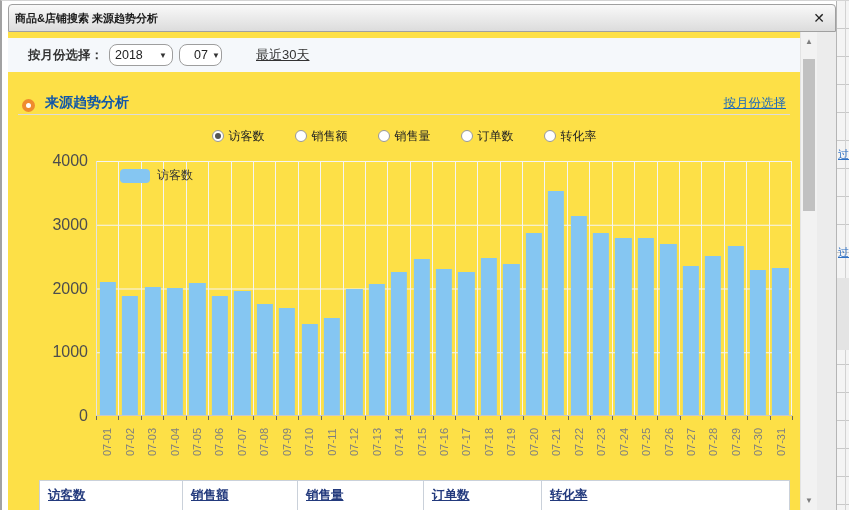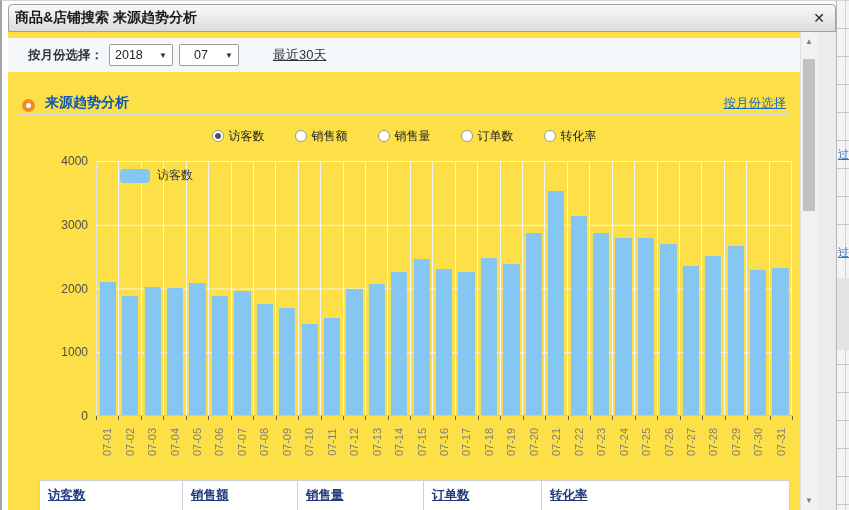--- a/index.html
+++ b/index.html
@@ -26,45 +26,45 @@
   .frag.f1 { top: 146px; } .frag.f2 { top: 244px; }
 
   
   .modal { position: absolute; left: 6px; top: 3px; width: 828px; height: 507px; }
   .titlebar {
     height: 28px; display: flex; align-items: center;
     background: linear-gradient(#f9f9f9, #dcdcdc);
     border: 1px solid #a0a0a0; border-radius: 4px 4px 0 0;
     padding: 0 10px 0 6px;
   }
-  .titlebar .title { font-size: 14px; font-weight: bold; color: #1a1a1a; }
+  .titlebar .title { font-size: 11px; font-weight: bold; color: #1a1a1a; }
   .titlebar .close { margin-left: auto; font-size: 14px; font-weight: bold; color: #222; cursor: pointer; line-height: 1; }
 
   .edge-band { position: absolute; right: 0; top: 28px; bottom: 0; width: 19px; background: #ececec; }
 
   
   .vscroll { position: absolute; right: 19px; top: 28px; bottom: 0; width: 17px; background: #f2f2f2; border-left: 1px solid #e3e3e3; }
   .vscroll .btn { position: absolute; left: 0; right: 0; height: 16px; color: #7e7e7e; font-size: 8px; text-align: center; line-height: 16px; }
   .vscroll .up { top: 2px; } .vscroll .down { bottom: 2px; }
   .vscroll .thumb { position: absolute; left: 2px; right: 2px; top: 27px; height: 152px; background: #c1c1c1; }
 
   
   .modal-body { position: absolute; left: 0; right: 36px; top: 28px; bottom: 0; background: #fde047; overflow: hidden; }
 
   .filterbar {
     margin-top: 6px; height: 34px; background: #f5f8fb;
     display: flex; align-items: center; padding-left: 20px; font-size: 12.5px;
   }
   .filterbar .flabel { font-weight: bold; color: #333; }
   .selectbox {
     display: inline-flex; align-items: center; justify-content: space-between;
-    height: 22px; background: #fff; border: 1px solid #9e9e9e; border-radius: 2px;
+    height: 22px; background: #fff; border: 1px solid #9e9e9e; border-radius: 8px;
     padding: 0 5px; margin-left: 6px; font-size: 12.5px; color: #222; cursor: pointer;
   }
-  .selectbox.year { width: 64px; } .selectbox.month { width: 60px; padding-left: 14px; }
+  .selectbox.year { width: 64px; } .selectbox.month { width: 43px; padding-left: 14px; }
   .selectbox .caret { font-size: 8px; color: #333; margin-left: 4px; }
   .quick-link { margin-left: 34px; color: #333; text-decoration: underline; font-size: 13px; cursor: pointer; }
 
   .section-row { height: 30px; margin-top: 10px; display: flex; align-items: flex-end; padding: 0 14px; }
   .ring-icon { width: 13px; height: 13px; border-radius: 50%; border: 4px solid #ef8b2e; background: #fff; }
   .section-title { margin-left: 10px; font-size: 14px; font-weight: bold; color: #1157a8; }
   .download-link { margin-left: auto; font-size: 12.5px; color: #1a68bd; text-decoration: underline; cursor: pointer; }
   .divider { border-bottom: 1px solid #dcdcdc; margin: 2px 10px 0; }
 
   .radio-row { margin-top: 10px; height: 22px; display: flex; justify-content: center; align-items: center; gap: 30px; }
@@ -79,21 +79,21 @@
     border-bottom: 1px solid #c8c8c8; border-left: 1px solid #e3e3e3;
     background-image: linear-gradient(to bottom, #f5f5f5 1px, transparent 1px);
     background-size: 100% 63.75px;
   }
   .slot { flex: 1; position: relative; border-right: 1px solid #f4f4f4; }
   .bar { position: absolute; bottom: 0; left: 50%; transform: translateX(-50%); width: 76%; background: #85c6f2; }
   .legend { position: absolute; top: 6px; left: 112px; display: flex; align-items: center; z-index: 2; }
   .legend .swatch { width: 30px; height: 14px; border-radius: 4px; background: #85c6f2; }
   .legend .ltext { margin-left: 7px; font-size: 12px; color: #333; }
   .ylabels { position: absolute; left: 0; top: 0; width: 80px; height: 255px; }
-  .ylabels span { position: absolute; right: 0; transform: translateY(50%); font-size: 12px; color: #4d4d4d; }
+  .ylabels span { position: absolute; right: 0; transform: translateY(50%); font-size: 16px; color: #4d4d4d; }
   .xlabels { display: flex; height: 52px; }
   .xlabel { flex: 1; position: relative; }
   .xlabel::after { content: ""; position: absolute; right: -1px; top: 0; width: 1px; height: 4px; background: #666; }
   .xlabel:first-child::before { content: ""; position: absolute; left: 0; top: 0; width: 1px; height: 4px; background: #666; }
   .xlabel span {
     position: absolute; left: 50%; top: 26px; white-space: nowrap;
     transform: translate(-50%, -50%) rotate(-90deg);
     font-size: 11px; color: #7f7f7f;
   }
 

